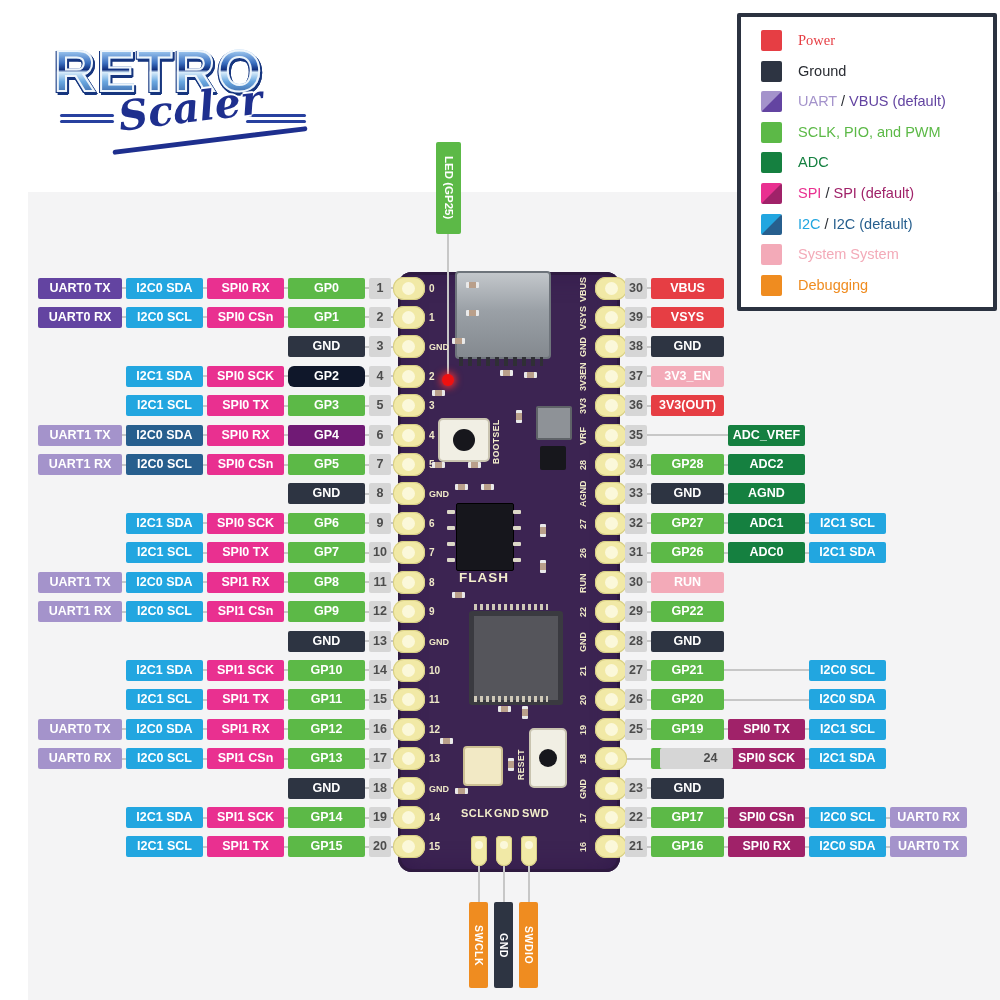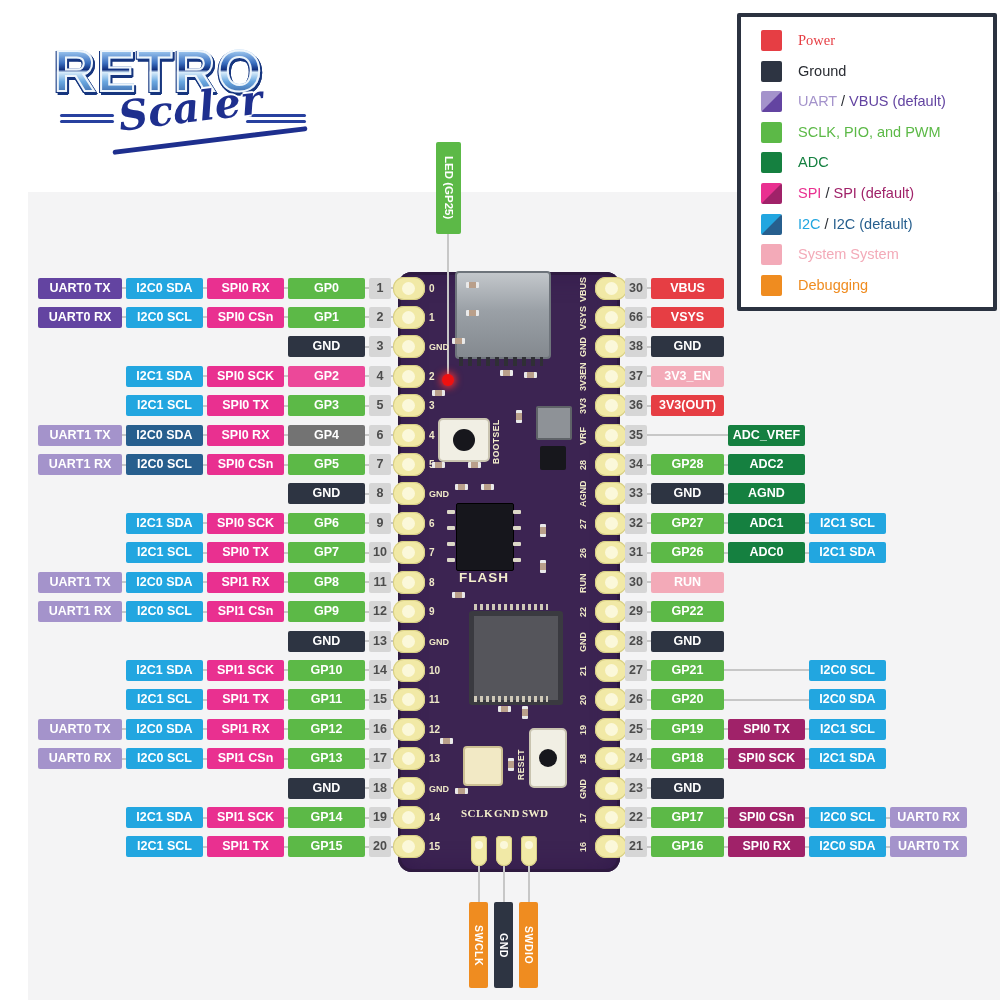--- a/index.html
+++ b/index.html
@@ -62,21 +62,21 @@
   .flash{position:absolute;left:456px;top:503px;width:56px;height:66px;background:#16161c;
     border:1px solid #000;border-radius:2px;z-index:5;}
   .flash-label{position:absolute;left:452px;top:570px;width:64px;text-align:center;color:#f3eecb;
     font-weight:700;font-size:13.5px;letter-spacing:1px;z-index:5;}
   .rp2040{position:absolute;left:469px;top:611px;width:84px;height:84px;background:#55555b;
     border:5px solid #3a3a40;border-radius:3px;z-index:5;}
   .chip-pins{position:absolute;height:6px;z-index:5;
     background:repeating-linear-gradient(90deg,#cfc9b8 0 3px,rgba(0,0,0,0) 3px 6px);}
   .crystal{position:absolute;left:463px;top:746px;width:36px;height:36px;background:#f2e9c5;
     border:2px solid #cdc193;border-radius:4px;z-index:5;}
-  .swd-silk{position:absolute;color:#f3eecb;font-weight:700;font-size:11px;z-index:5;letter-spacing:.5px;font-family:Liberation Serif, serif;}
+  .swd-silk{position:absolute;color:#f3eecb;font-weight:700;font-size:11px;z-index:5;letter-spacing:.5px;}
   .bpad{position:absolute;width:16px;height:30px;background:#f1e9a6;border-radius:4px 4px 8px 8px;
     z-index:5;box-shadow:inset 0 0 0 1px #d8cf85;}
   .bpad .hole{position:absolute;left:4px;top:5px;width:8px;height:8px;border-radius:50%;background:#fbf8da;}
   .dbg-box{position:absolute;top:902px;width:19px;height:86px;border-radius:2px;color:#fff;
     font-weight:700;font-size:10.5px;display:flex;align-items:center;justify-content:center;
     writing-mode:vertical-rl;z-index:6;letter-spacing:.5px;}
   .passive{position:absolute;width:13px;height:6px;border-radius:1px;z-index:5;
     background:linear-gradient(90deg,#e9e9e9 0 3px,#b99f8a 3px 10px,#e9e9e9 10px 13px);}
   .passive.v{width:6px;height:13px;
     background:linear-gradient(180deg,#e9e9e9 0 3px,#b99f8a 3px 10px,#e9e9e9 10px 13px);}
@@ -233,38 +233,38 @@
       </div>
       <div class="wire" style="left: 296px; top: 345.84px; width: 110px;"></div>
       <div class="box" style="left: 288px; top: 336.34px; width: 77px; background: rgb(45, 52, 66);">GND</div>
       <div class="box pinbox" style="left: 369px; top: 336.34px; width: 22px;">3</div>
       <div class="pad" style="left: 393px; top: 335.34px;">
         <div class="hole" style="left: 9px;"></div>
       </div>
       <div class="wire" style="left: 134px; top: 375.26px; width: 272px;"></div>
       <div class="box" style="left: 126px; top: 365.76px; width: 77px; background: rgb(34, 166, 224);">I2C1 SDA</div>
       <div class="box" style="left: 207px; top: 365.76px; width: 77px; background: rgb(233, 48, 144);">SPI0 SCK</div>
-      <div class="box" style="left: 288px; top: 365.76px; width: 77px; background: #ec4899;">GP2</div>
+      <div class="box" style="left: 288px; top: 365.76px; width: 77px; background: #0f172a; border-radius: 6px;">GP2</div>
       <div class="box pinbox" style="left: 369px; top: 365.76px; width: 22px;">4</div>
       <div class="pad" style="left: 393px; top: 364.76px;">
         <div class="hole" style="left: 9px;"></div>
       </div>
       <div class="wire" style="left: 134px; top: 404.68px; width: 272px;"></div>
       <div class="box" style="left: 126px; top: 395.18px; width: 77px; background: rgb(34, 166, 224);">I2C1 SCL</div>
       <div class="box" style="left: 207px; top: 395.18px; width: 77px; background: rgb(233, 48, 144);">SPI0 TX</div>
       <div class="box" style="left: 288px; top: 395.18px; width: 77px; background: rgb(92, 185, 71);">GP3</div>
       <div class="box pinbox" style="left: 369px; top: 395.18px; width: 22px;">5</div>
       <div class="pad" style="left: 393px; top: 394.18px;">
         <div class="hole" style="left: 9px;"></div>
       </div>
       <div class="wire" style="left: 46px; top: 434.1px; width: 360px;"></div>
       <div class="box" style="left: 38px; top: 424.6px; width: 84px; background: rgb(164, 147, 203);">UART1 TX</div>
       <div class="box" style="left: 126px; top: 424.6px; width: 77px; background: rgb(39, 95, 142);">I2C0 SDA</div>
       <div class="box" style="left: 207px; top: 424.6px; width: 77px; background: rgb(233, 48, 144);">SPI0 RX</div>
-      <div class="box" style="left: 288px; top: 424.6px; width: 77px; background: #737373;">GP4</div>
+      <div class="box" style="left: 288px; top: 424.6px; width: 77px; background: #701a75;">GP4</div>
       <div class="box pinbox" style="left: 369px; top: 424.6px; width: 22px;">6</div>
       <div class="pad" style="left: 393px; top: 423.6px;">
         <div class="hole" style="left: 9px;"></div>
       </div>
       <div class="wire" style="left: 46px; top: 463.52px; width: 360px;"></div>
       <div class="box" style="left: 38px; top: 454.02px; width: 84px; background: rgb(164, 147, 203);">UART1 RX</div>
       <div class="box" style="left: 126px; top: 454.02px; width: 77px; background: rgb(39, 95, 142);">I2C0 SCL</div>
       <div class="box" style="left: 207px; top: 454.02px; width: 77px; background: rgb(233, 48, 144);">SPI0 CSn</div>
       <div class="box" style="left: 288px; top: 454.02px; width: 77px; background: rgb(92, 185, 71);">GP5</div>
       <div class="box pinbox" style="left: 369px; top: 454.02px; width: 22px;">7</div>
@@ -374,21 +374,21 @@
         <div class="hole" style="left: 9px;"></div>
       </div>
       <div class="wire" style="left: 612px; top: 287px; width: 47px;"></div>
       <div class="box" style="left: 651px; top: 277.5px; width: 73px; background: rgb(230, 62, 68);">VBUS</div>
       <div class="box pinbox" style="left: 625px; top: 277.5px; width: 22px;">30</div>
       <div class="pad" style="left: 595px; top: 276.5px;">
         <div class="hole" style="left: 10px;"></div>
       </div>
       <div class="wire" style="left: 612px; top: 316.42px; width: 47px;"></div>
       <div class="box" style="left: 651px; top: 306.92px; width: 73px; background: rgb(230, 62, 68);">VSYS</div>
-      <div class="box pinbox" style="left: 625px; top: 306.92px; width: 22px;">66</div>
+      <div class="box pinbox" style="left: 625px; top: 306.92px; width: 22px;">39</div>
       <div class="pad" style="left: 595px; top: 305.92px;">
         <div class="hole" style="left: 10px;"></div>
       </div>
       <div class="wire" style="left: 612px; top: 345.84px; width: 47px;"></div>
       <div class="box" style="left: 651px; top: 336.34px; width: 73px; background: rgb(45, 52, 66);">GND</div>
       <div class="box pinbox" style="left: 625px; top: 336.34px; width: 22px;">38</div>
       <div class="pad" style="left: 595px; top: 335.34px;">
         <div class="hole" style="left: 10px;"></div>
       </div>
       <div class="wire" style="left: 612px; top: 375.26px; width: 47px;"></div>
@@ -476,21 +476,21 @@
       <div class="box" style="left: 728px; top: 718.8px; width: 77px; background: rgb(160, 34, 105);">SPI0 TX</div>
       <div class="box" style="left: 809px; top: 718.8px; width: 77px; background: rgb(34, 166, 224);">I2C1 SCL</div>
       <div class="box pinbox" style="left: 625px; top: 718.8px; width: 22px;">25</div>
       <div class="pad" style="left: 595px; top: 717.8px;">
         <div class="hole" style="left: 10px;"></div>
       </div>
       <div class="wire" style="left: 612px; top: 757.72px; width: 205px;"></div>
       <div class="box" style="left: 651px; top: 748.22px; width: 73px; background: rgb(92, 185, 71);">GP18</div>
       <div class="box" style="left: 728px; top: 748.22px; width: 77px; background: rgb(160, 34, 105);">SPI0 SCK</div>
       <div class="box" style="left: 809px; top: 748.22px; width: 77px; background: rgb(34, 166, 224);">I2C1 SDA</div>
-      <div class="box pinbox" style="left: 625px; top: 748.22px; width: 22px;">24</div>
+      <div class="box pinbox" style="left: 660px; top: 748.22px; width: 45px; padding-left: 28px;">24</div>
       <div class="pad" style="left: 595px; top: 747.22px;">
         <div class="hole" style="left: 10px;"></div>
       </div>
       <div class="wire" style="left: 612px; top: 787.14px; width: 47px;"></div>
       <div class="box" style="left: 651px; top: 777.64px; width: 73px; background: rgb(45, 52, 66);">GND</div>
       <div class="box pinbox" style="left: 625px; top: 777.64px; width: 22px;">23</div>
       <div class="pad" style="left: 595px; top: 776.64px;">
         <div class="hole" style="left: 10px;"></div>
       </div>
       <div class="wire" style="left: 612px; top: 816.56px; width: 286px;"></div>

